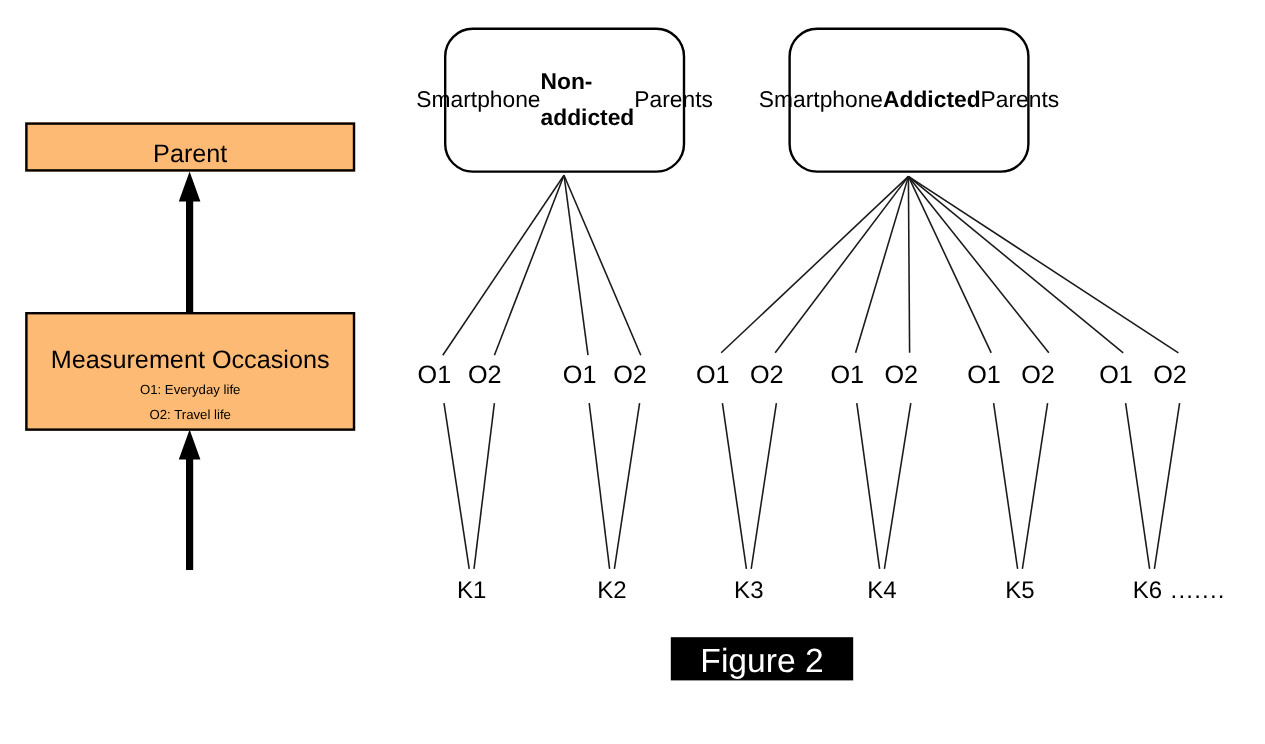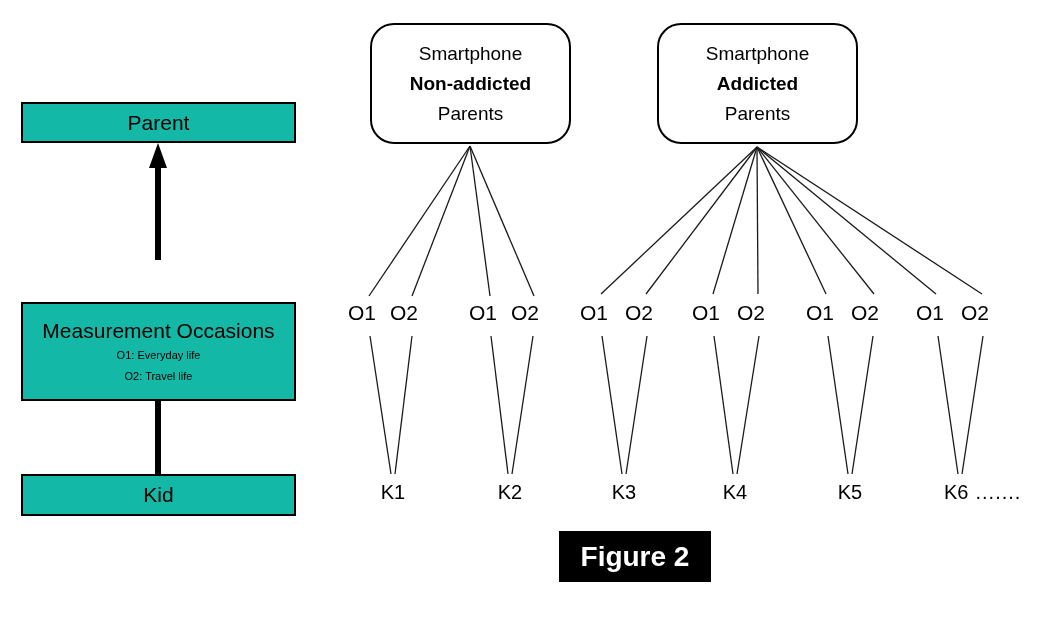--- a/index.html
+++ b/index.html
@@ -15,63 +15,63 @@
     background: var(--bg, #ffffff);
     color: var(--ink, #000000);
   }
   svg.connectors {
     position: absolute; left: 0; top: 0;
     width: 1054px; height: 620px;
   }
   .rbox {
     position: absolute;
     border: 2px solid var(--ink, #000000);
-    background: #14b8a6;
+    background: #fdba74;
     box-sizing: border-box;
     display: flex; flex-direction: column;
-    align-items: center; justify-content: center;
+    align-items: center; justify-content: flex-end;
     text-align: center;
   }
   .legend-parent { left: 21px; top: 102px; width: 275px; height: 41px; font-size: 21px; }
-  .legend-meas   { left: 21px; top: 260px; width: 275px; height: 99px; margin-top: 42px; }
+  .legend-meas   { left: 21px; top: 260px; width: 275px; height: 99px; }
   .legend-kid    { left: 21px; top: 474px; width: 275px; height: 42px; font-size: 21px; }
   .legend-meas .meas-title { font-size: 21px; line-height: 28px; }
   .legend-meas .meas-sub   { font-size: 11px; line-height: 21px; }
   .group-box {
     position: absolute;
     border: 2px solid var(--ink, #000000);
     border-radius: 24px;
     background: #ffffff;
     box-sizing: border-box;
-    display: flex; flex-direction: column;
+    display: flex; flex-direction: row;
     align-items: center; justify-content: center;
     font-size: 19px; line-height: 30px;
     width: 201px; height: 121px; top: 23px;
   }
   .group-box .bold { font-weight: bold; }
   .gb-1 { left: 370px; }
   .gb-2 { left: 657px; }
   .olabel {
     position: absolute; top: 301px;
     width: 44px; 
     font-size: 21px;
   }
   .klabel {
     position: absolute; top: 481px;
     font-size: 20px;
   }
   .klabel.centered { width: 84px; text-align: center; }
   .klabel .ellipsis { margin-left: 7px; letter-spacing: 1px; }
   .caption {
     position: absolute;
-    left: 559px; top: 531px; width: 152px; height: 51px;
+    left: 559px; top: 531px; width: 152px; height: 36px;
     background: var(--capbg, #000000);
     color: var(--capfg, #ffffff);
-    display: flex; align-items: center; justify-content: center;
-    font-size: 28px; font-weight: bold;
+    display: flex; align-items: flex-end; justify-content: center;
+    font-size: 28px; font-weight: normal;
   }
 </style>
 </head>
 <body>
 
 <div class="canvas" style="--ink: #000000; --bg: #ffffff; --capbg: #000000; --capfg: #ffffff;">
 
   <svg class="connectors" viewBox="0 0 1054 620" aria-hidden="true">
 
     <g stroke="#000000" fill="#000000">
@@ -120,23 +120,20 @@
   <div class="rbox legend-parent">
     <span>Parent</span>
   </div>
 
   <div class="rbox legend-meas">
     <div class="meas-title">Measurement Occasions</div>
     <div class="meas-sub">O1: Everyday life</div>
     <div class="meas-sub">O2: Travel life</div>
   </div>
 
-  <div class="rbox legend-kid">
-    <span>Kid</span>
-  </div>
 
   <div class="group-box gb-1">
     <div>Smartphone</div>
     <div class="bold">Non-addicted</div>
     <div>Parents</div>
   </div>
 
   <div class="group-box gb-2">
     <div>Smartphone</div>
     <div class="bold">Addicted</div>

